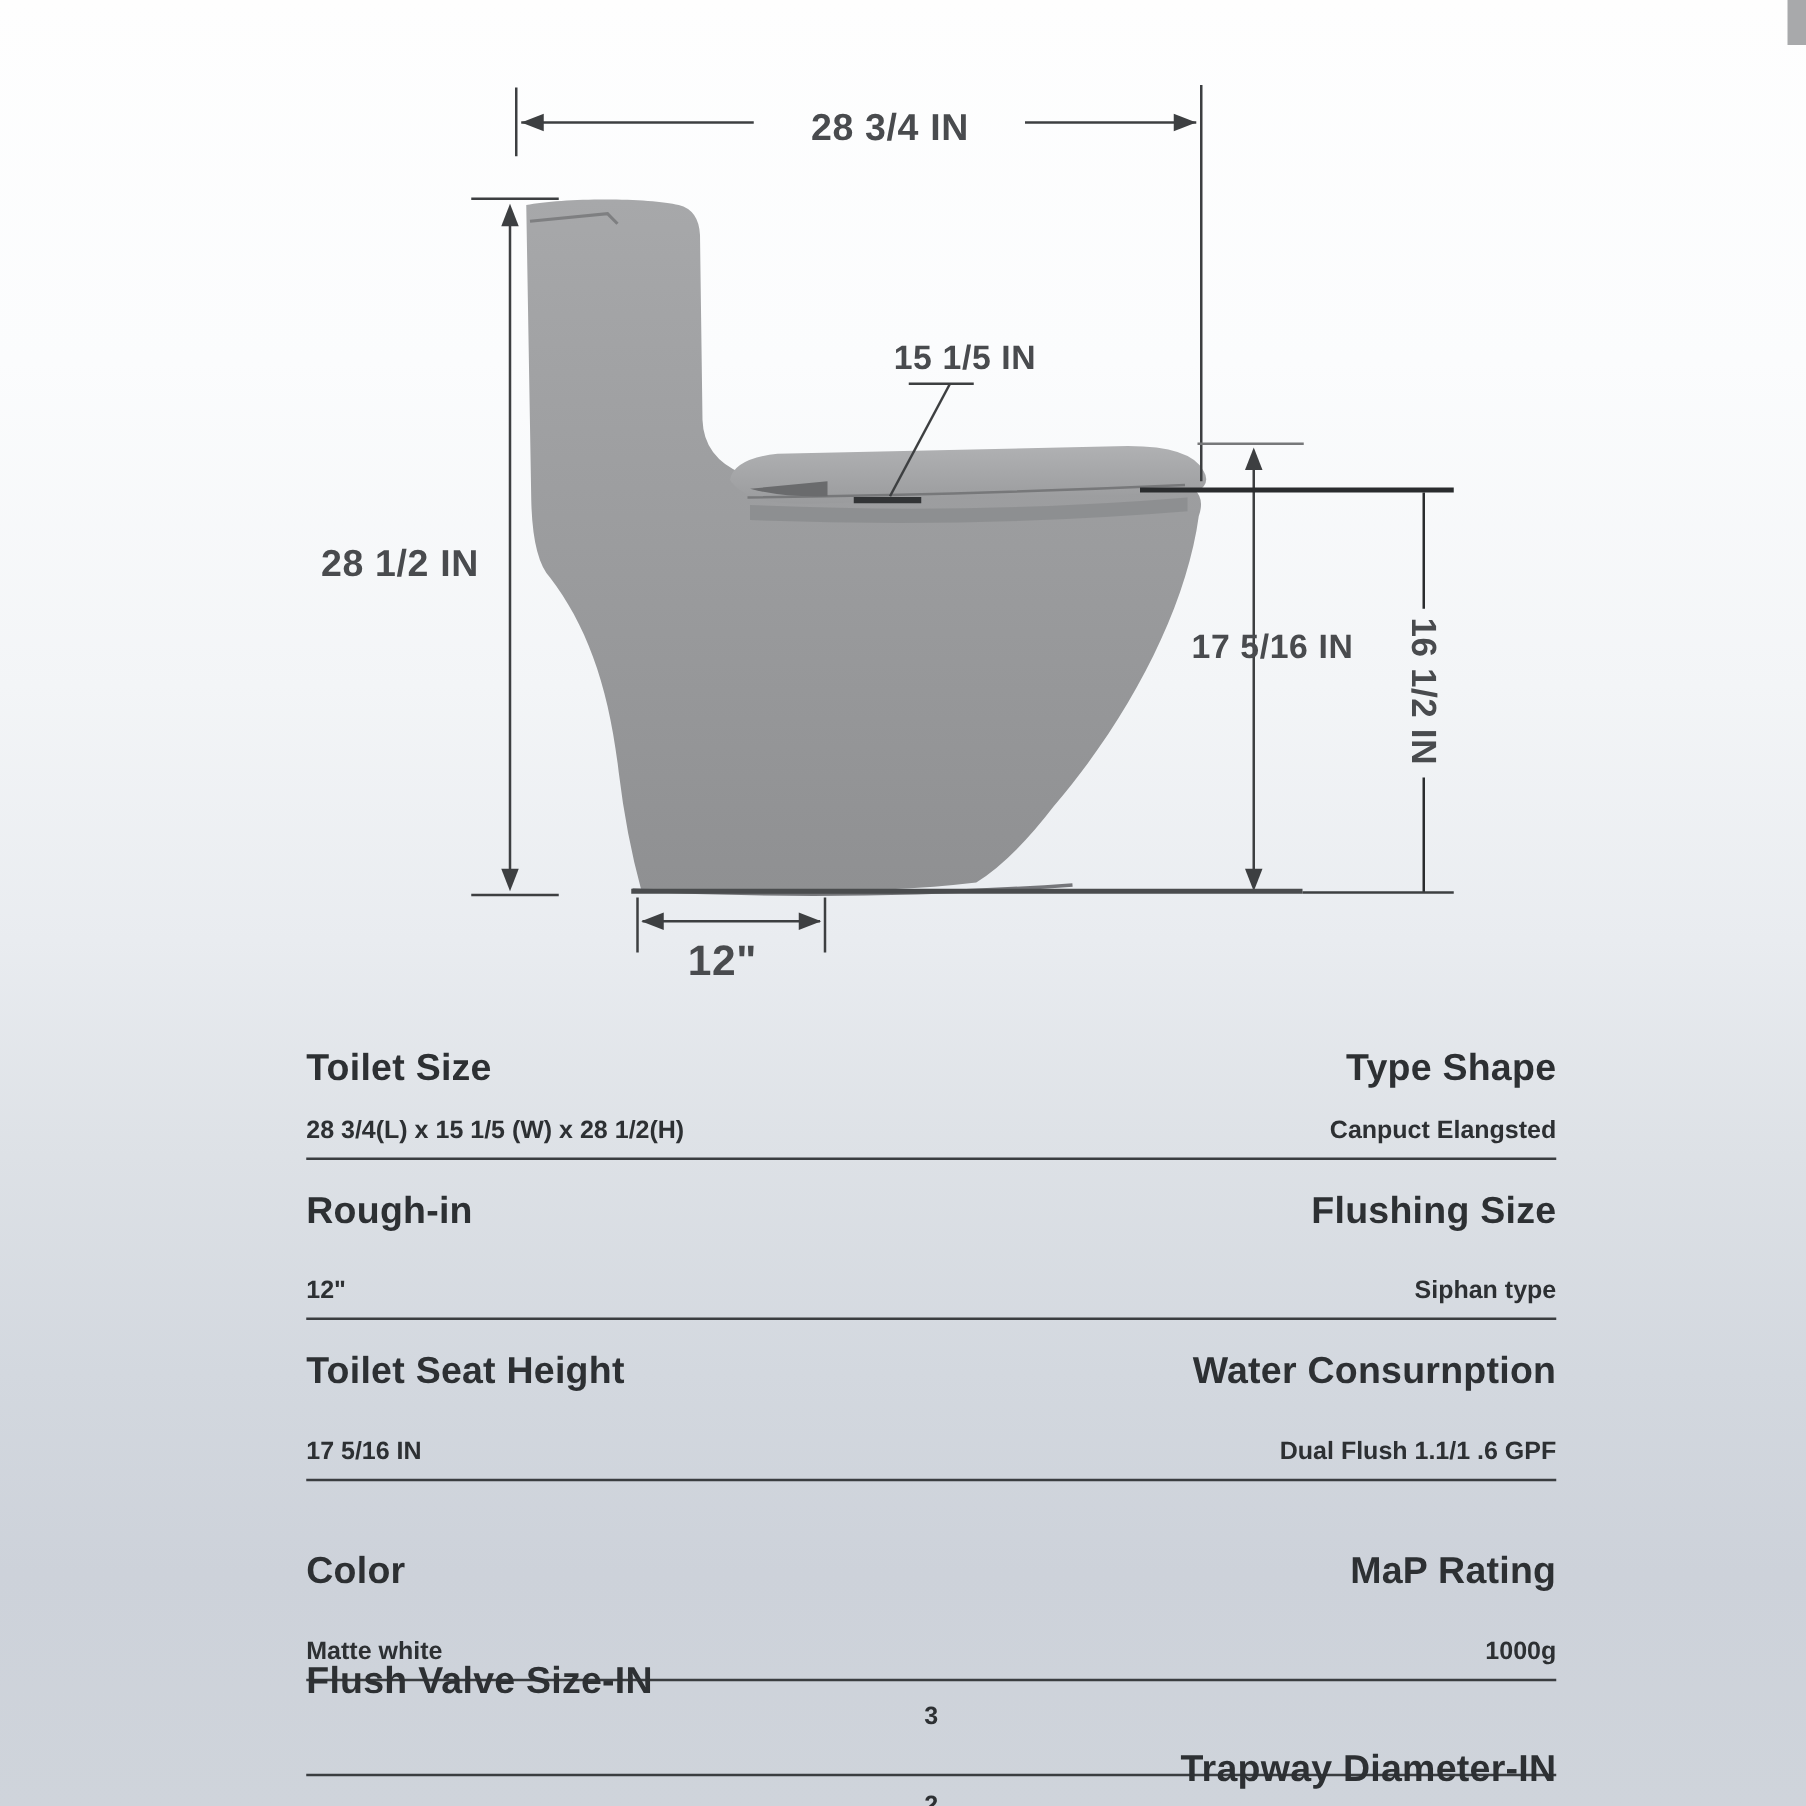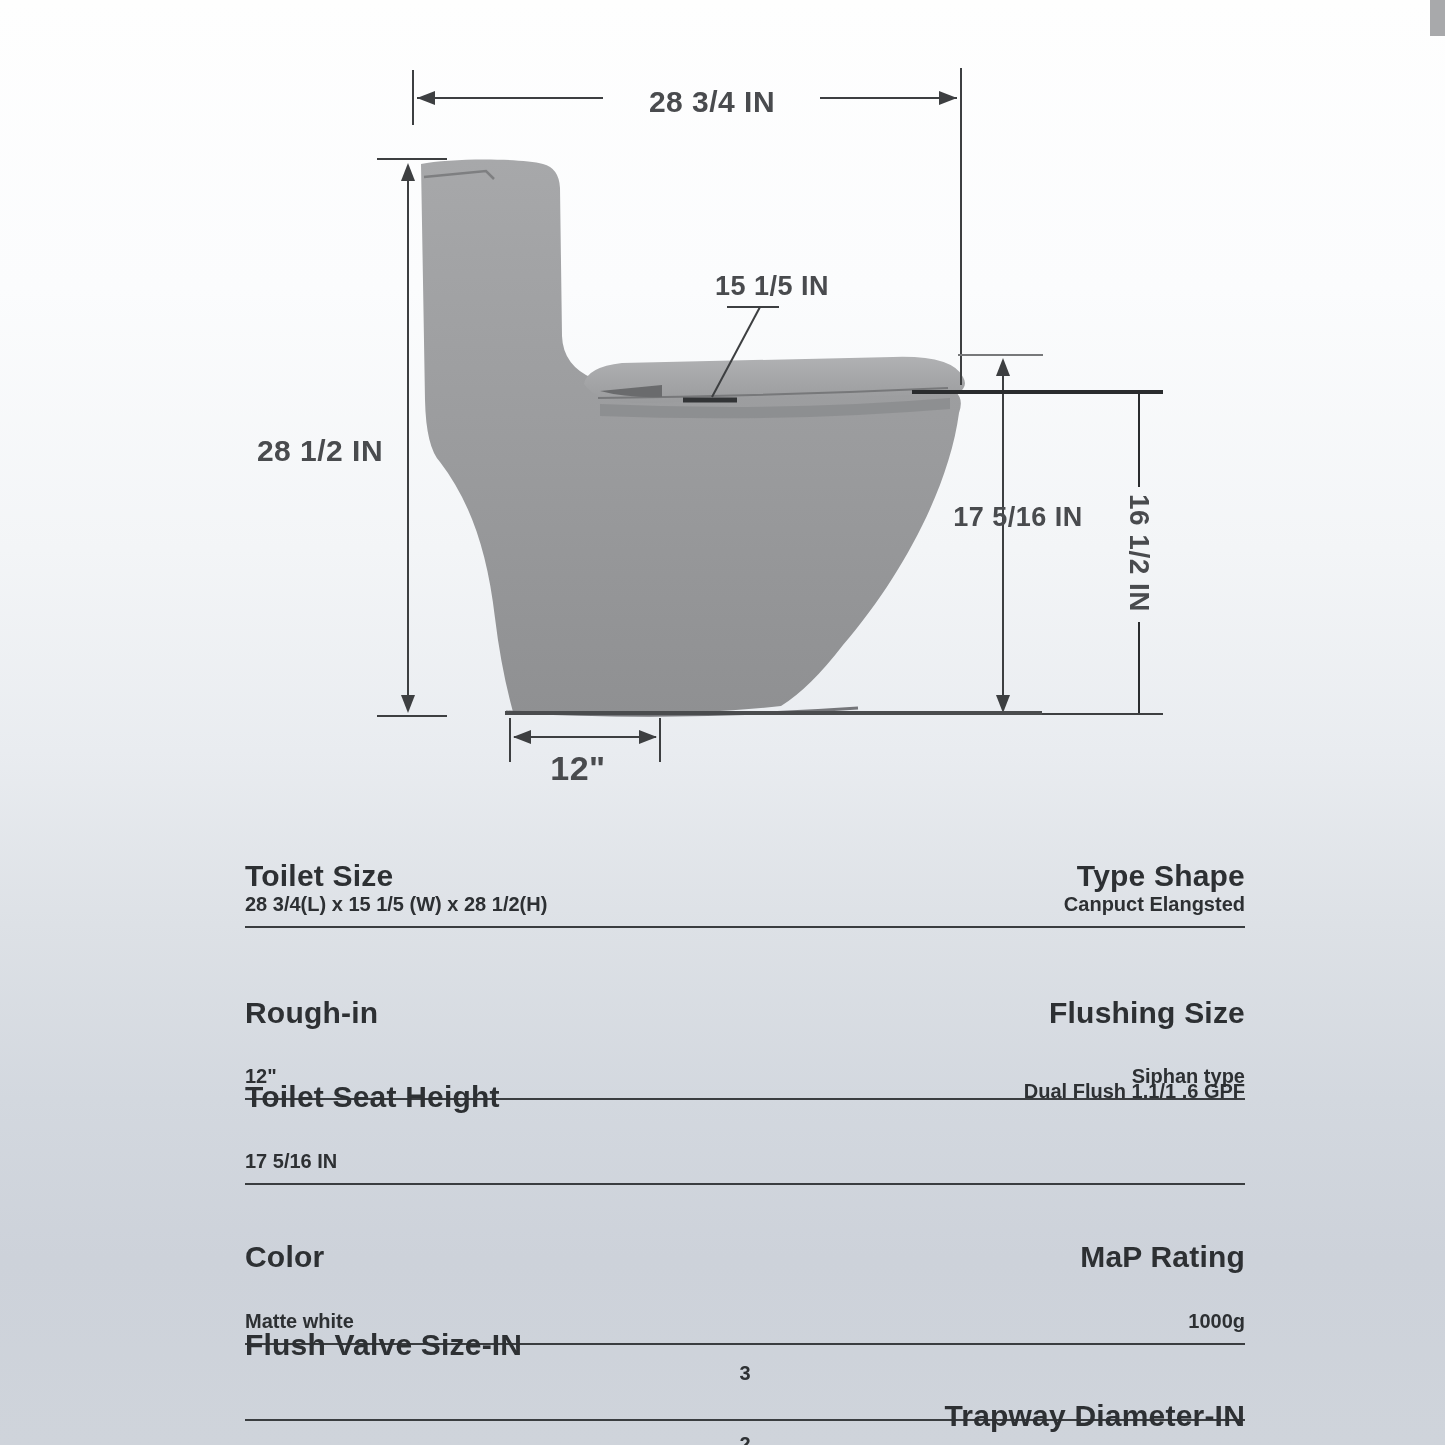--- a/index.html
+++ b/index.html
@@ -140,48 +140,49 @@
       <line x1="660" y1="718" x2="660" y2="762"></line>
       <line x1="514" y1="737" x2="656" y2="737"></line>
       <polygon points="513,737 531,730 531,744" stroke="none"></polygon>
       <polygon points="657,737 639,730 639,744" stroke="none"></polygon>
       <text class="dim-text" x="578" y="780" font-size="34" text-anchor="middle" stroke="none">12"</text>
     </g>
   </svg>
 
   <div>
 
-    <div class="spec-row" style="top:838px;height:88px;align-items:flex-end;">
+    <div class="spec-row" style="top:838px;height:88px;">
       <div class="spec-col left">
         <div class="spec-label">Toilet Size</div>
         <div class="spec-value">28 3/4(L) x 15 1/5 (W) x 28 1/2(H)</div>
       </div>
       <div class="spec-col right">
         <div class="spec-label">Type Shape</div>
         <div class="spec-value">Canpuct Elangsted</div>
       </div>
     </div>
 
-    <div class="spec-row" style="top:952px;height:102px;margin-top:44px;">
+    <div class="spec-row" style="top:952px;height:102px;">
       <div class="spec-col left">
         <div class="spec-label">Rough-in</div>
         <div class="spec-value">12"</div>
       </div>
       <div class="spec-col right">
         <div class="spec-label">Flushing Size</div>
         <div class="spec-value">Siphan type</div>
       </div>
     </div>
 
     <div class="spec-row" style="top:1080px;height:103px;">
       <div class="spec-col left">
         <div class="spec-label">Toilet Seat Height</div>
         <div class="spec-value">17 5/16 IN</div>
       </div>
       <div class="spec-col right">
+        <div class="spec-label">Water Consurnption</div>
         <div class="spec-value">Dual Flush 1.1/1 .6 GPF</div>
       </div>
     </div>
 
     <div class="spec-row" style="top:1240px;height:103px;">
       <div class="spec-col left">
         <div class="spec-label">Color</div>
         <div class="spec-value">Matte white</div>
       </div>
       <div class="spec-col right">

